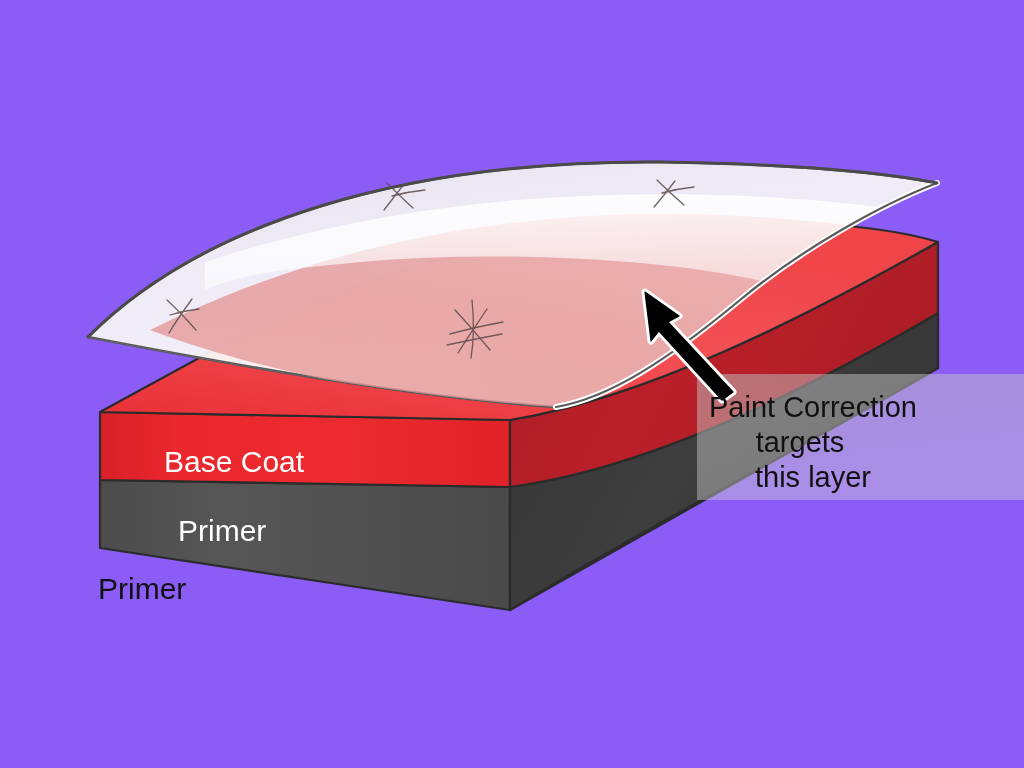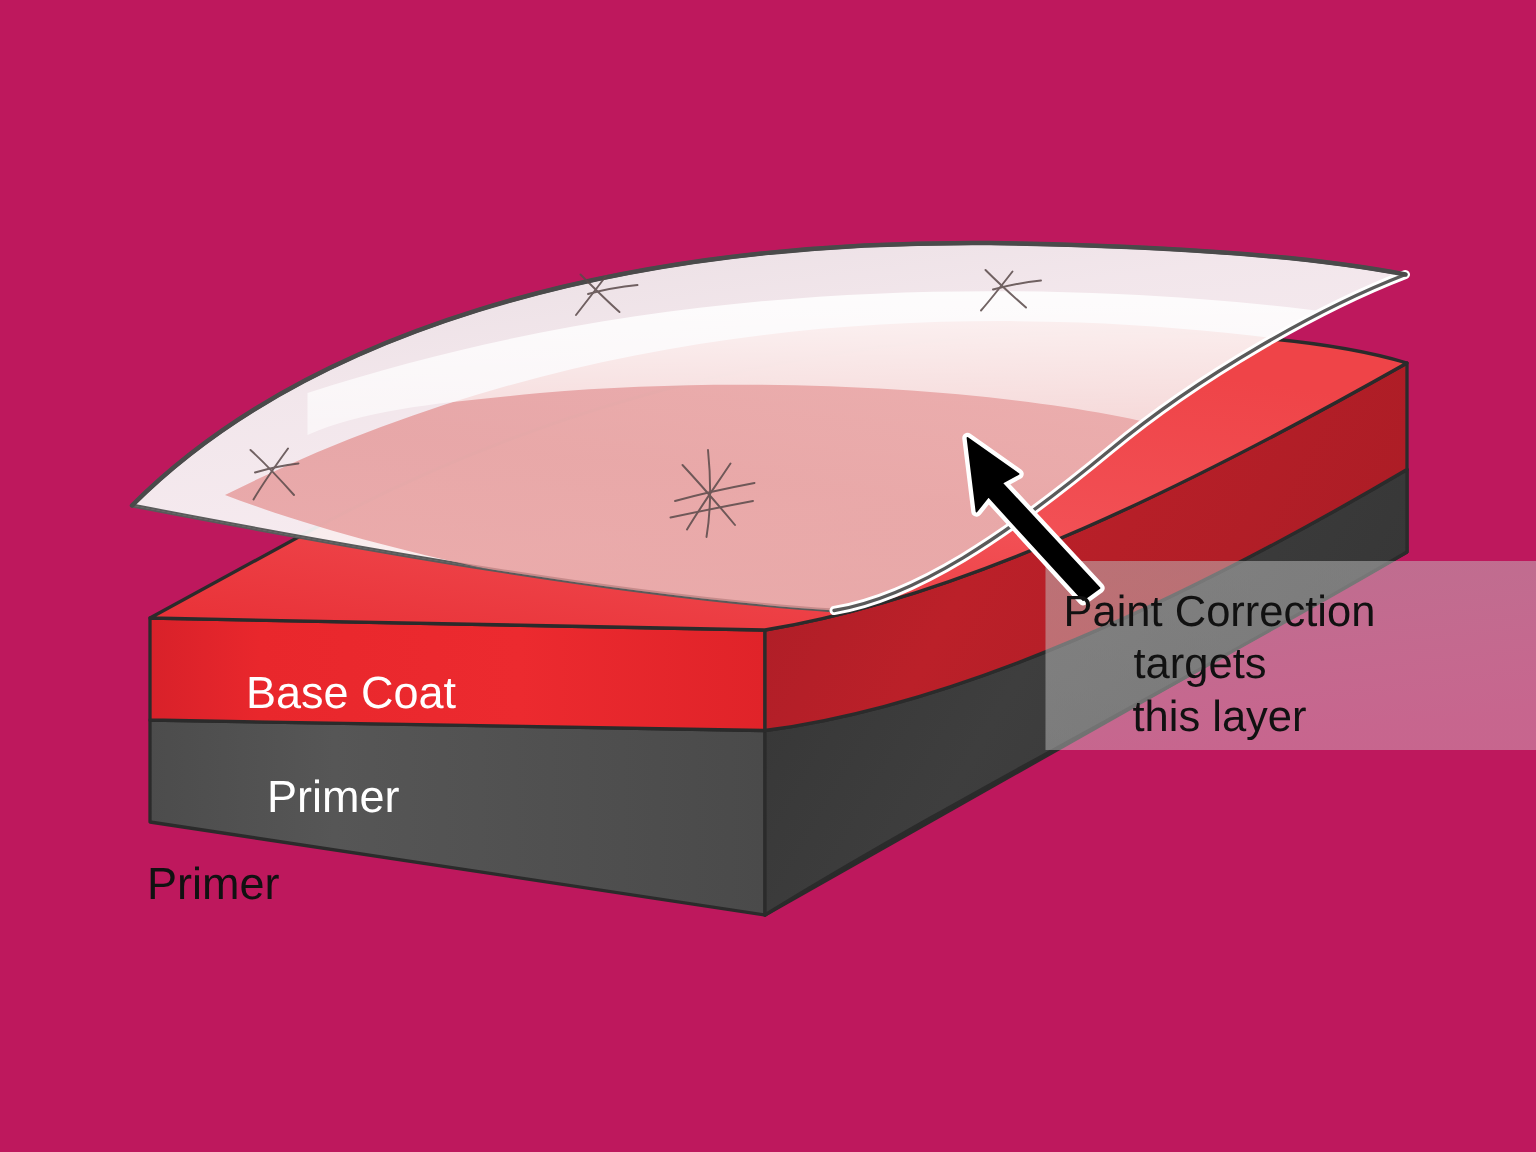--- a/index.html
+++ b/index.html
@@ -10,21 +10,21 @@
   body {
     width: 1024px;
     height: 768px;
     overflow: hidden;
     font-family: "Liberation Sans", sans-serif;
   }
   #stage {
     position: relative;
     width: 1024px;
     height: 768px;
-    background: #be185d;
+    background: #8b5cf6;
   }
   #diagram {
     position: absolute;
     left: 0;
     top: 0;
     width: 1024px;
     height: 768px;
   }
   .svg-label {
     font-family: "Liberation Sans", sans-serif;

